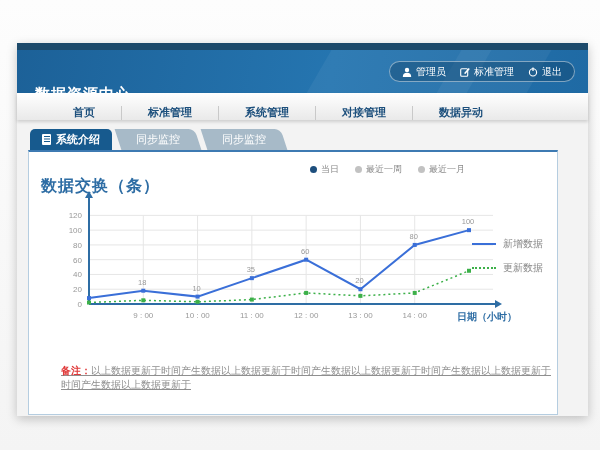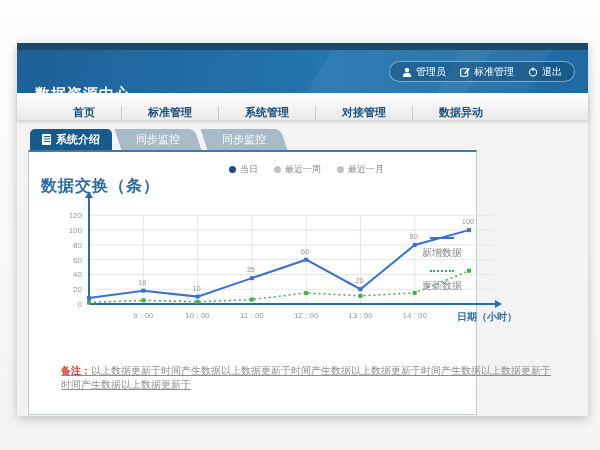--- a/index.html
+++ b/index.html
@@ -37,29 +37,29 @@
   .tab { height:21px; display:flex; align-items:center; font-size:11px; color:#fff; cursor:pointer; }
   .tab.active { background:#175a8e; border-radius:5px 5px 0 0; padding:0 12px; font-weight:bold; gap:5px; }
   .tab.inactive { background:#a7bac8; margin-left:6px; padding:0 18px; transform:skewX(18deg); border-radius:0 6px 0 0; }
   .tab.inactive .tab-label { transform:skewX(-18deg); display:block; }
   .doc-icon { width:9px; height:11px; background:#fff; position:relative; border-radius:1px; }
   .doc-icon::before { content:""; position:absolute; left:1.5px; top:2px; width:6px; height:1px; background:#175a8e;
     box-shadow:0 2.5px 0 #175a8e, 0 5px 0 #175a8e; }
 
   
   .panel { position:relative; background:#fff; border:1px solid #b5cde0; border-top:2px solid #3d7ab2;
-    height:265px; width:449px; }
+    height:265px; width:530px; }
   .range-legend { position:absolute; top:11px; right:92px; display:flex; gap:16px; align-items:center; }
   .range-opt { display:flex; align-items:center; gap:4px; font-size:9px; color:#888; cursor:pointer; }
   .radio-dot { width:7px; height:7px; border-radius:50%; background:#c2c2c2; }
   .radio-dot.on { background:#1d4e7d; }
   .ylabel { position:absolute; left:12px; top:24px; font-size:16px; font-weight:bold; color:#2e6da4; letter-spacing:1px; }
   .chart-wrap { position:absolute; left:18px; top:38px; }
   .series-legend { position:absolute; right:14px; top:85px; display:flex; flex-direction:column; gap:10px; }
-  .series-row { display:flex; align-items:center; gap:7px; font-size:10px; color:#888;flex-direction:column; }
+  .series-row { display:flex; align-items:center; gap:7px; font-size:10px; color:#888; }
   .swatch { width:24px; height:0; border-top-width:2px; }
   .swatch.blue { border-top-style:solid; border-top-color:#3a6fd8; }
   .swatch.green { border-top-style:dotted; border-top-color:#3cb049; }
   .note { position:absolute; left:32px; top:212px; font-size:10px; color:#8f8f8f; width:490px; line-height:1.4;text-decoration:underline; }
   .note b { color:#e03a3a; font-weight:bold; }
 </style>
 </head>
 <body>
 
 <div class="stage">

